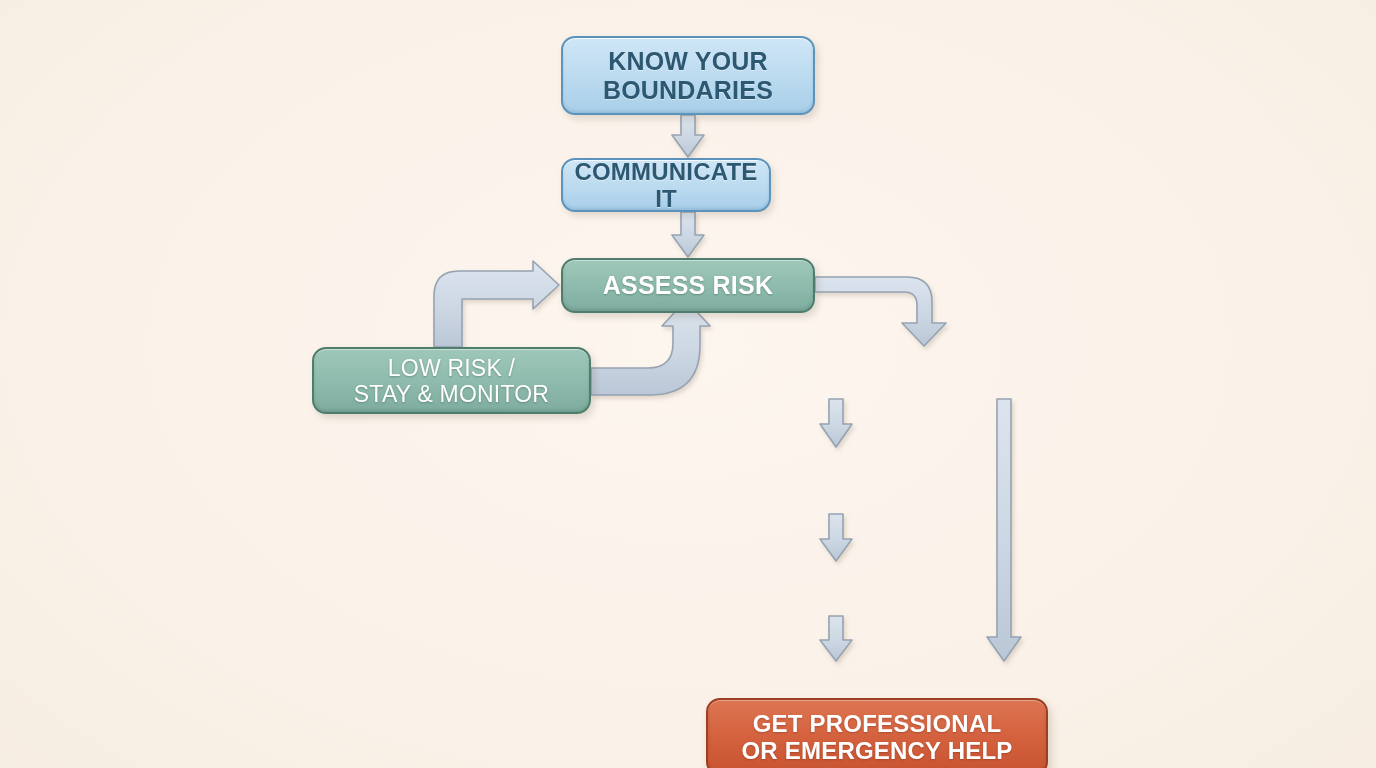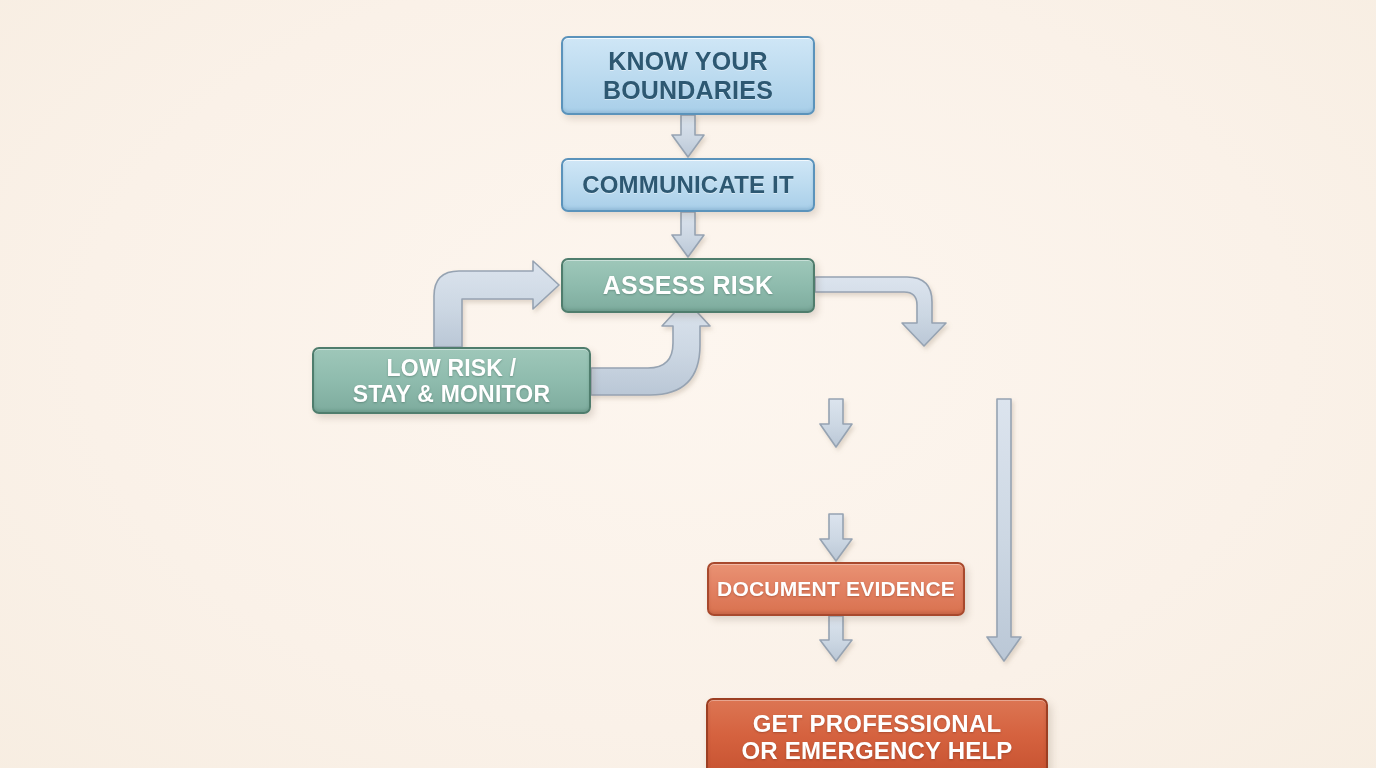--- a/index.html
+++ b/index.html
@@ -27,21 +27,21 @@
     width: 1376px;
     height: 768px;
   }
   .node {
     position: absolute;
     box-sizing: border-box;
     display: flex;
     align-items: center;
     justify-content: center;
     text-align: center;
-    border-radius: 7px;
+    border-radius: 14px;
     border-style: solid;
     border-width: 2px;
     line-height: 1.13;
     letter-spacing: 0.2px;
     white-space: pre-line;
     z-index: 5;
   }
   .node.blue {
     background: linear-gradient(180deg, #cfe6f6 0%, #bedcf0 46%, #a9cfe9 100%);
     border-color: #5b93bb;
@@ -151,27 +151,26 @@
 
       <path d="M 829 616 L 843 616 L 843 640 L 852 640 L 836 661 L 820 640 L 829 640 Z"></path>
 
       <path d="M 997 399 L 1011 399 L 1011 637 L 1021 637 L 1004 661 L 987 637 L 997 637 Z"></path>
     </g>
   </svg>
 
   <div class="node blue" style="left:561px; top:36px; width:254px; height:79px; font-size:25px; font-weight:bold;">KNOW YOUR
 BOUNDARIES</div>
 
-  <div class="node blue" style="left:561px; top:158px; width:254px; height:54px; font-size:24px; font-weight:bold;">COMMUNICATE IT</div>
+  <div class="node blue" style="left:561px; top:158px; width:210px; height:54px; font-size:24px; font-weight:bold;">COMMUNICATE IT</div>
 
   <div class="node teal" style="left:561px; top:258px; width:254px; height:55px; font-size:25px; font-weight:bold;">ASSESS RISK</div>
 
-  <div class="node teal" style="left:312px; top:347px; width:279px; height:67px; font-size:23px; font-weight:bold;">LOW RISK /
+  <div class="node teal" style="left:312px; top:347px; width:279px; height:67px; font-size:23px; font-weight:normal;">LOW RISK /
 STAY &amp; MONITOR</div>
 
 
 
-  <div class="node salmon" style="left:707px; top:562px; width:258px; height:54px; font-size:21px; font-weight:bold;">DOCUMENT EVIDENCE</div>
 
   <div class="node terracotta" style="left:706px; top:662px; width:342px; height:78px; font-size:24px; font-weight:bold;margin-top:36px;">GET PROFESSIONAL
 OR EMERGENCY HELP</div>
 
 </div>
 
 </body></html>

